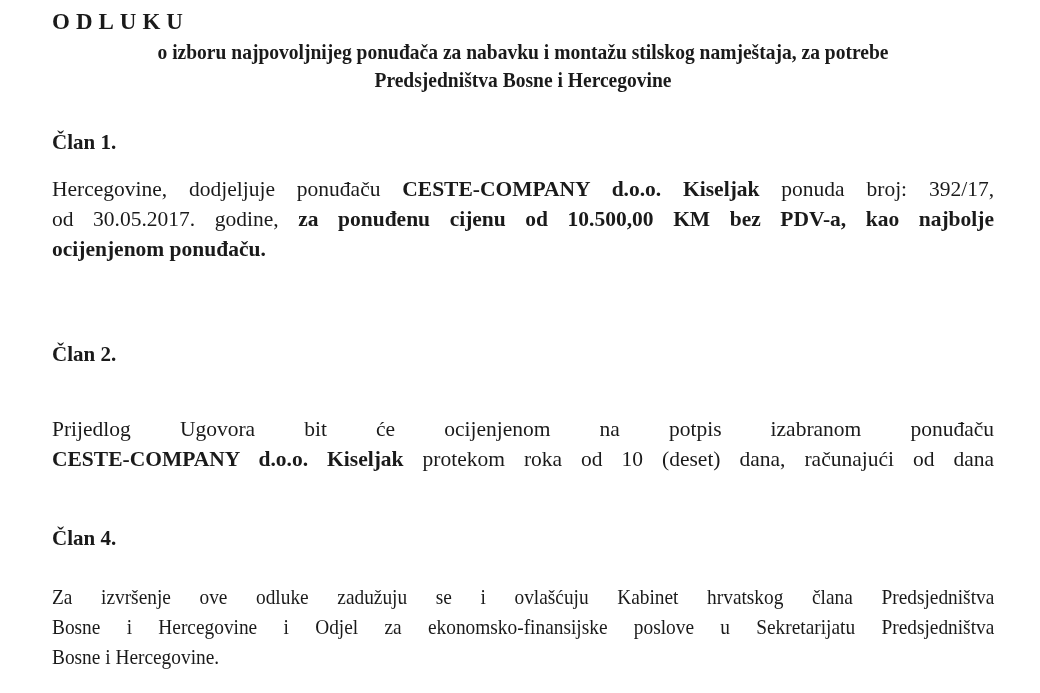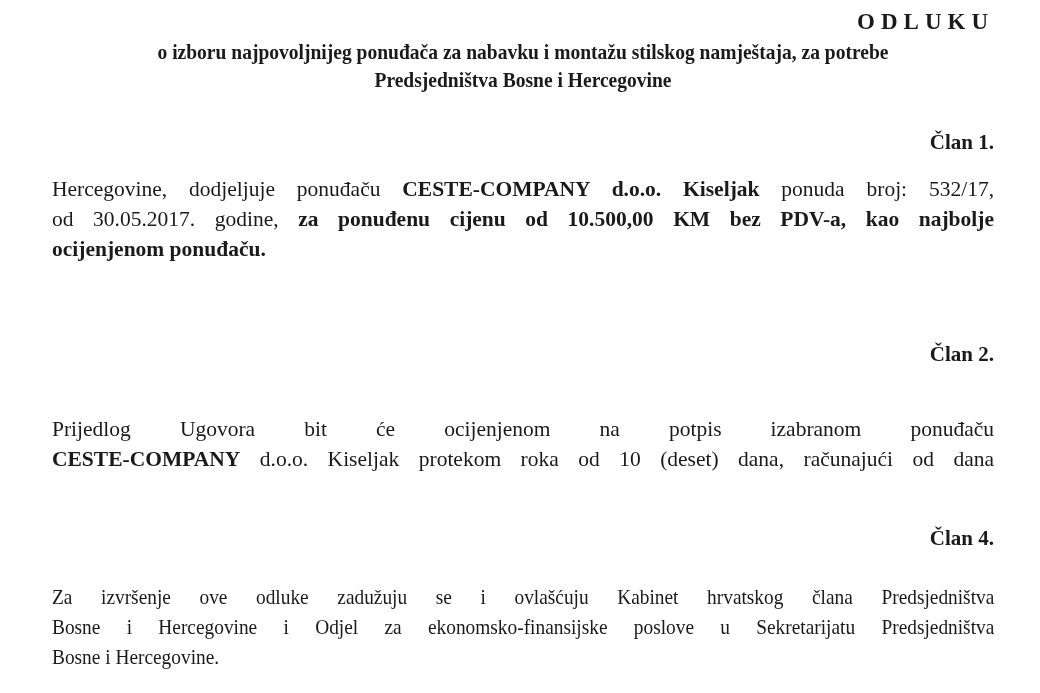--- a/index.html
+++ b/index.html
@@ -19,21 +19,21 @@
       position: absolute;
       left: 52px;
       top: 0;
       width: 942px;
     }
     .title {
       position: absolute;
       left: 0;
       width: 942px;
       top: 8px;
-      text-align: right;
+      text-align: left;
       font-weight: bold;
       font-size: 23px;
       letter-spacing: 6px;
       line-height: 28px;
     }
     .subtitle {
       position: absolute;
       left: 0;
       width: 942px;
       top: 38px;
@@ -41,21 +41,21 @@
       font-weight: bold;
       font-size: 21px;
       line-height: 28px;
       transform: scaleX(0.93);
       transform-origin: center;
     }
     .article-heading {
       position: absolute;
       left: 0;
       width: 942px;
-      text-align: right;
+      text-align: left;
       font-weight: bold;
       font-size: 21px;
       line-height: 28px;
     }
     .para {
       position: absolute;
       left: 0;
       width: 942px;
       font-size: 21.5px;
       line-height: 30px;
@@ -68,21 +68,21 @@
       text-align: justify;
       height: 30px;
     }
     .para .line.last {
       text-align-last: left;
     }
     .bi {
       font-weight: bold;
     }
     .b {
-      font-weight: normal;
+      font-weight: bold;
     }
     .narrow {
       transform: scaleX(0.9);
       transform-origin: left;
       width: 1047px;
     }
     .narrow .line {
       width: 1047px;
     }
   </style>
@@ -94,21 +94,21 @@
   <div class="title">ODLUKU</div>
 
   <div class="subtitle">
     <div>o izboru najpovoljnijeg ponuđača za nabavku i montažu stilskog namještaja, za potrebe</div>
     <div>Predsjedništva Bosne i Hercegovine</div>
   </div>
 
   <div class="article-heading" style="top:128px;">Član 1.</div>
 
   <div class="para" style="top:174px;">
-    <span class="line"><span>Hercegovine, dodjeljuje ponuđaču </span><span class="bi">CESTE-COMPANY d.o.o. Kiseljak</span><span>  ponuda broj: 532/17,</span></span>
+    <span class="line"><span>Hercegovine, dodjeljuje ponuđaču </span><span class="bi">CESTE-COMPANY d.o.o. Kiseljak</span><span>  ponuda broj: 392/17,</span></span>
     <span class="line"><span>od 30.05.2017. godine, </span><span class="bi">za ponuđenu cijenu od 10.500,00 KM bez PDV-a, kao najbolje</span></span>
     <span class="line last bi">ocijenjenom ponuđaču.</span>
   </div>
 
   <div class="article-heading" style="top:340px;">Član 2.</div>
 
   <div class="para" style="top:414px;">
     <span class="line">Prijedlog Ugovora bit će ocijenjenom na potpis izabranom ponuđaču</span>
     <span class="line"><span class="bi">CESTE-COMPANY</span><span class="b"> d.o.o. Kiseljak</span><span>  protekom roka od 10 (deset) dana, računajući od dana</span></span>
   </div>

